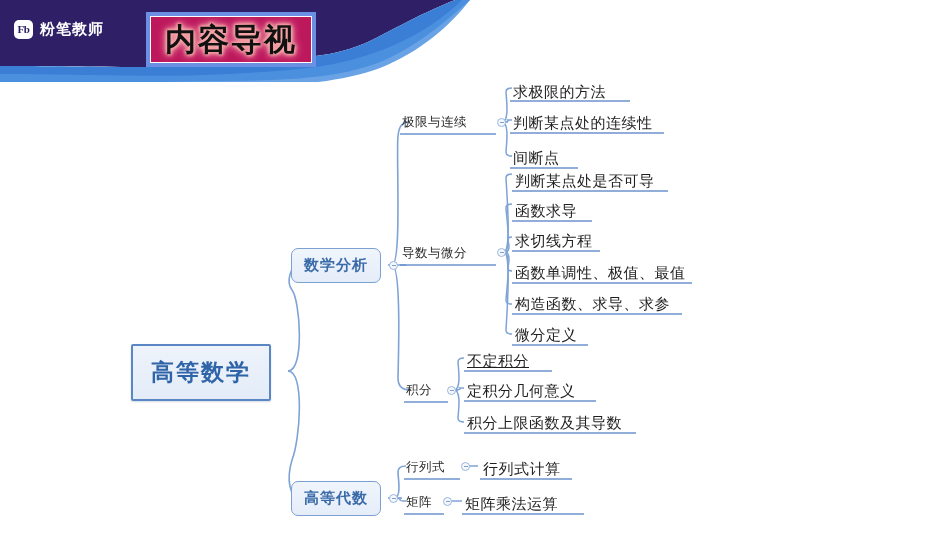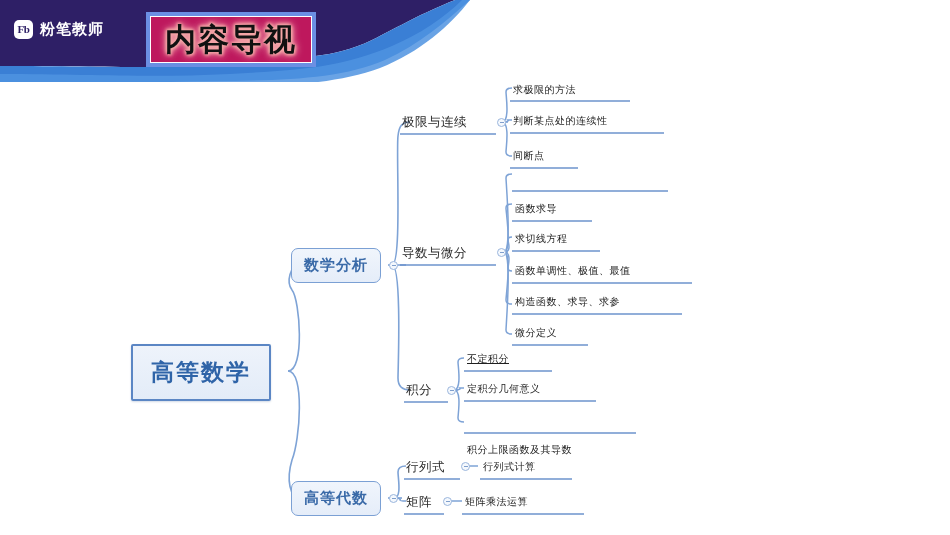--- a/index.html
+++ b/index.html
@@ -64,21 +64,21 @@
   .node-l2{
     border:1px solid #7ba0d4;border-radius:7px;
     background:linear-gradient(180deg,#f0f5fc 0%,#e5edf9 100%);
     color:#3a6aa8;font-size:15px;font-weight:bold;letter-spacing:1px;
     padding:7px 12px;
   }
   .node-l3{
     color:#2b2b2b;font-size:12.5px;padding:2px 6px 3px 4px;letter-spacing:.5px;
   }
   .node-leaf{
-    color:#1f1f1f;font-size:10px;padding:2px 7px 3px 5px;letter-spacing:.5px;
+    color:#1f1f1f;font-size:15px;padding:2px 7px 3px 5px;letter-spacing:.5px;
   }
 
   .toggle{
     position:absolute;width:9px;height:9px;border-radius:50%;
     border:1px solid #9bb6dd;background:#f4f8fd;box-sizing:border-box;
   }
   .toggle::before{
     content:"";position:absolute;left:1.5px;top:3px;width:4px;height:1px;
     background:#7f9fcd;
   }
@@ -213,20 +213,23 @@
     <div class="node node-leaf" style="left:508px;top:81px;">
       <span>求极限的方法</span>
     </div>
     <div class="node node-leaf" style="left:508px;top:112px;">
       <span>判断某点处的连续性</span>
     </div>
     <div class="node node-leaf" style="left:508px;top:147px;">
       <span>间断点</span>
     </div>
 
+    <div class="node node-leaf" style="left:510px;top:170px;">
+      <span>判断某点处是否可导</span>
+    </div>
     <div class="node node-leaf" style="left:510px;top:200px;">
       <span>函数求导</span>
     </div>
     <div class="node node-leaf" style="left:510px;top:230px;">
       <span>求切线方程</span>
     </div>
     <div class="node node-leaf" style="left:510px;top:262px;">
       <span>函数单调性、极值、最值</span>
     </div>
     <div class="node node-leaf" style="left:510px;top:293px;">
@@ -235,21 +238,21 @@
     <div class="node node-leaf" style="left:510px;top:324px;">
       <span>微分定义</span>
     </div>
 
     <div class="node node-leaf" style="left:462px;top:350px;text-decoration:underline;">
       <span>不定积分</span>
     </div>
     <div class="node node-leaf" style="left:462px;top:380px;">
       <span>定积分几何意义</span>
     </div>
-    <div class="node node-leaf" style="left:462px;top:412px;margin-top:29px;">
+    <div class="node node-leaf" style="left:462px;top:412px;">
       <span>积分上限函数及其导数</span>
     </div>
 
     <div class="node node-leaf" style="left:478px;top:458px;">
       <span>行列式计算</span>
     </div>
     <div class="node node-leaf" style="left:460px;top:493px;">
       <span>矩阵乘法运算</span>
     </div>
 

